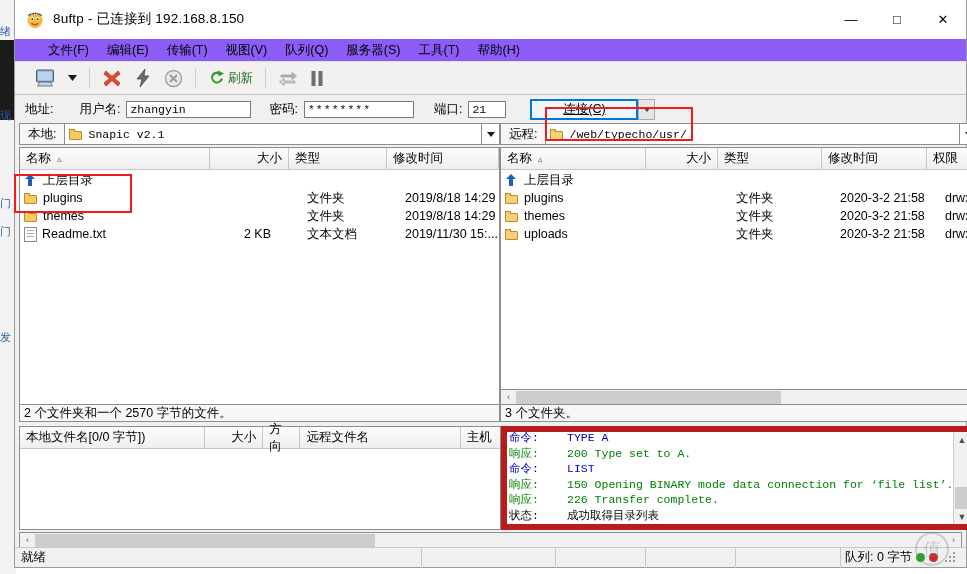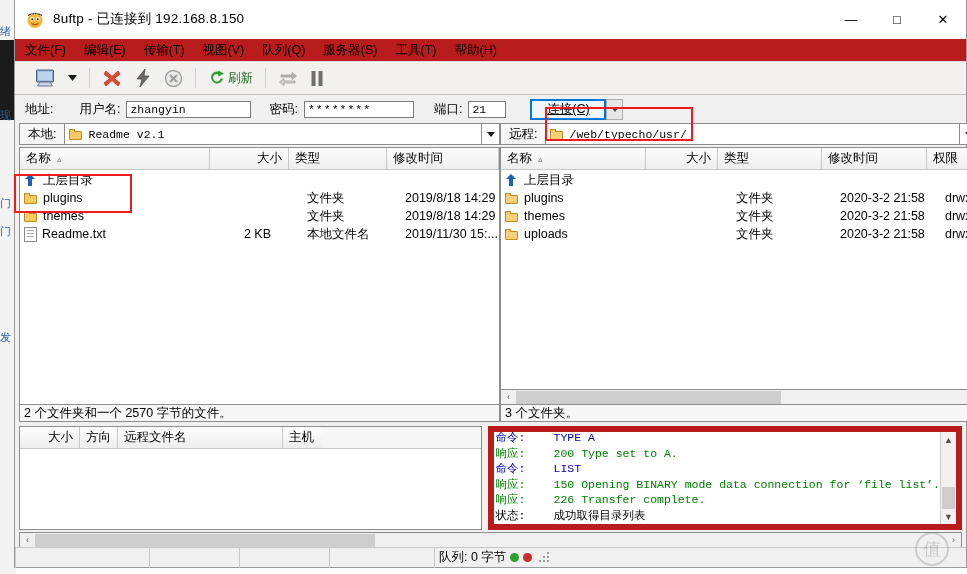--- a/index.html
+++ b/index.html
@@ -24,21 +24,21 @@
   }
   
   #title-bar{height:38px;background:#ffffff;display:flex;align-items:center;
              border-bottom:1px solid #ffffff;position:relative;}
   #app-icon{width:20px;height:20px;margin-left:10px;margin-right:8px;position:relative;flex:none;}
   #title-text{font-size:13.5px;color:#000;letter-spacing:.2px;}
   #win-buttons{position:absolute;right:0;top:0;height:38px;display:flex;}
   .win-btn{width:46px;height:38px;display:flex;align-items:center;justify-content:center;font-size:13px;color:#000;}
 
   
-  #menu-bar{height:22px;display:flex;align-items:flex-end;background:#b91c1c;padding-left:1px;}
+  #menu-bar{height:22px;display:flex;align-items:flex-end;background:#8b5cf6;padding-left:24px;}
   .menu-item{padding:2px 9px;font-size:12.5px;color:#000;white-space:nowrap;}
 
   
   #toolbar{height:32px;background:#f2f1f0;border-top:1px solid #e2e1e0;border-bottom:1px solid #c3c3c3;
            display:flex;align-items:center;padding-left:14px;gap:0;}
   .tb-btn{height:28px;display:flex;align-items:center;justify-content:center;padding:0 6px;}
   .tb-sep{width:1px;height:20px;background:#cfcfcf;margin:0 6px;}
   .tb-label{font-size:12.5px;color:#1f6b1f;margin-left:2px;}
 
   
@@ -47,21 +47,21 @@
   .cb-input{
     border:1px solid #7a7a7a;background:#fff;height:17px;line-height:17px;
     font-family:"Liberation Mono","DejaVu Sans Mono",monospace;font-size:11.5px;
     padding:0 3px;box-sizing:border-box;color:#000;
   }
   #input-address{width:198px;}
   #input-username{width:125px;}
   #input-password{width:110px;letter-spacing:1px;}
   #input-port{width:38px;}
   #connect-button{
-    width:76px;height:21px;border:2px solid #0078d7;background:#eff6fc;
+    width:108px;height:21px;border:2px solid #0078d7;background:#eff6fc;
     font-size:12.5px;display:flex;align-items:center;justify-content:center;
     box-sizing:border-box;text-decoration:underline;
   }
   #connect-dropdown{width:17px;height:21px;border:1px solid #adadad;background:#e6e6e6;
     display:flex;align-items:center;justify-content:center;font-size:8px;color:#444;box-sizing:border-box;}
 
   
   #panes{display:flex;height:299px;padding:0 4px;box-sizing:border-box;}
   .pane{display:flex;flex-direction:column;box-sizing:border-box;}
   #pane-local{width:482px;}
@@ -292,21 +292,21 @@
     </div>
   </div>
 
   <div id="panes">
 
     <div class="pane" id="pane-local">
       <div class="path-bar">
         <div class="path-label">本地:</div>
         <div class="path-value">
           <span class="ic-folder"></span>
-          <span class="path-text">Readme v2.1</span>
+          <span class="path-text">Snapic v2.1</span>
         </div>
         <div class="path-arrow" style="border:1px solid #8d8d8d;border-left:none;">
           <svg width="8" height="5" viewBox="0 0 8 5">
               <path d="M0 0 L8 0 L4 5 Z" fill="#1b1b1b"></path>
             </svg>
         </div>
       </div>
 
       <div class="file-list">
         <div class="col-head">
@@ -345,21 +345,21 @@
             <div class="cell right" style="width:79px;"></div>
             <div class="cell" style="width:98px;">文件夹</div>
             <div class="cell" style="width:112px;">2019/8/18 14:29</div>
           </div>
           <div class="row">
             <div class="cell name" style="width:190px;">
               <span class="ic-doc"></span>
               <span>Readme.txt</span>
             </div>
             <div class="cell right" style="width:79px;">2 KB</div>
-            <div class="cell" style="width:98px;">本地文件名</div>
+            <div class="cell" style="width:98px;">文本文档</div>
             <div class="cell" style="width:112px;">2019/11/30 15:...</div>
           </div>
         </div>
       </div>
 
       <div class="pane-status">2 个文件夹和一个 2570 字节的文件。</div>
     </div>
 
     <div id="pane-splitter"></div>
 
@@ -442,20 +442,21 @@
 
       <div class="pane-status">3 个文件夹。</div>
     </div>
   </div>
 
   <div id="queue-area">
 
     <div id="queue-left">
       <div id="queue-table">
         <div id="queue-head">
+          <div class="ch" style="width:190px;">本地文件名[0/0 字节])</div>
           <div class="ch" style="width:60px;justify-content:flex-end;">大小</div>
           <div class="ch" style="width:38px;">方向</div>
           <div class="ch" style="width:165px;">远程文件名</div>
           <div class="ch" style="width:40px;border-right:none;">主机</div>
         </div>
       </div>
     </div>
 
     <div id="queue-gap"></div>
 
@@ -499,20 +500,21 @@
 
   <div id="bottom-scroll">
     <div class="hs-arrow">‹</div>
     <div class="hs-track">
       <div class="hs-thumb" style="width:340px;"></div>
     </div>
     <div class="hs-arrow">›</div>
   </div>
 
   <div id="status-bar">
+    <div id="status-text" style="width:400px;">就绪</div>
     <div class="sb-cell" style="width:134px;"></div>
     <div class="sb-cell" style="width:90px;"></div>
     <div class="sb-cell" style="width:90px;"></div>
     <div class="sb-cell" style="width:105px;"></div>
     <div class="sb-cell" id="sb-queue" style="flex:1;">
       <span>队列: 0 字节</span>
       <span class="dot green"></span>
       <span class="dot red"></span>
       <span id="resize-grip">
         <i style="left:9px;top:9px;"></i>

